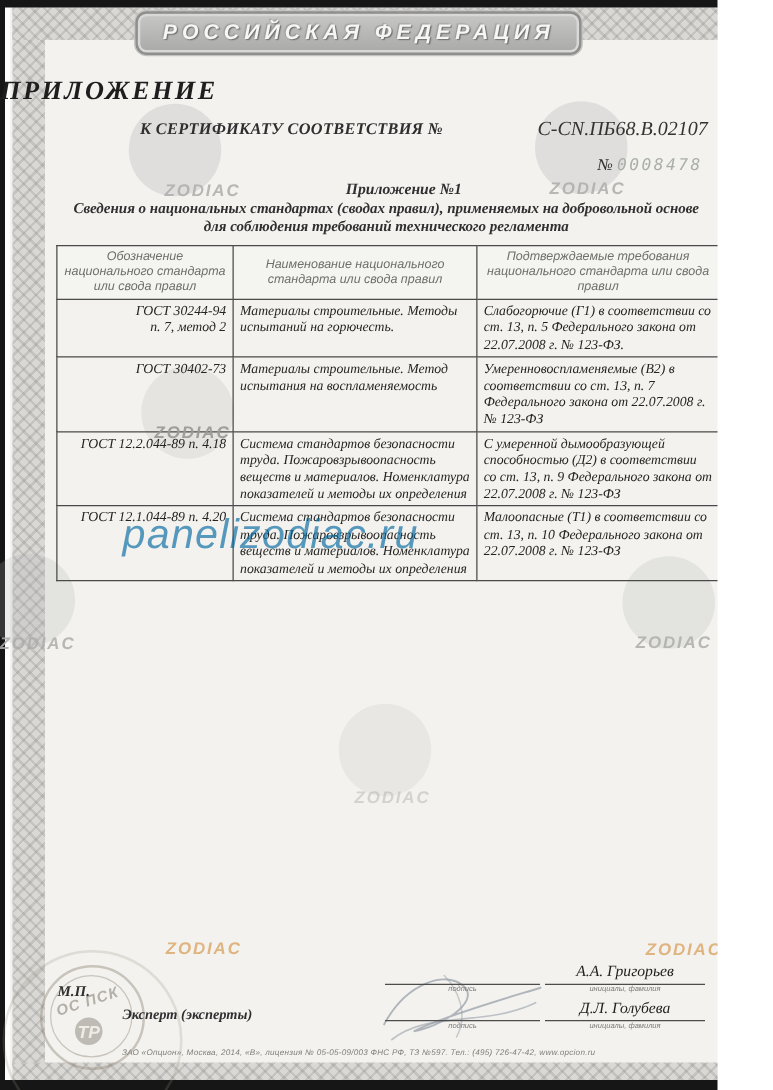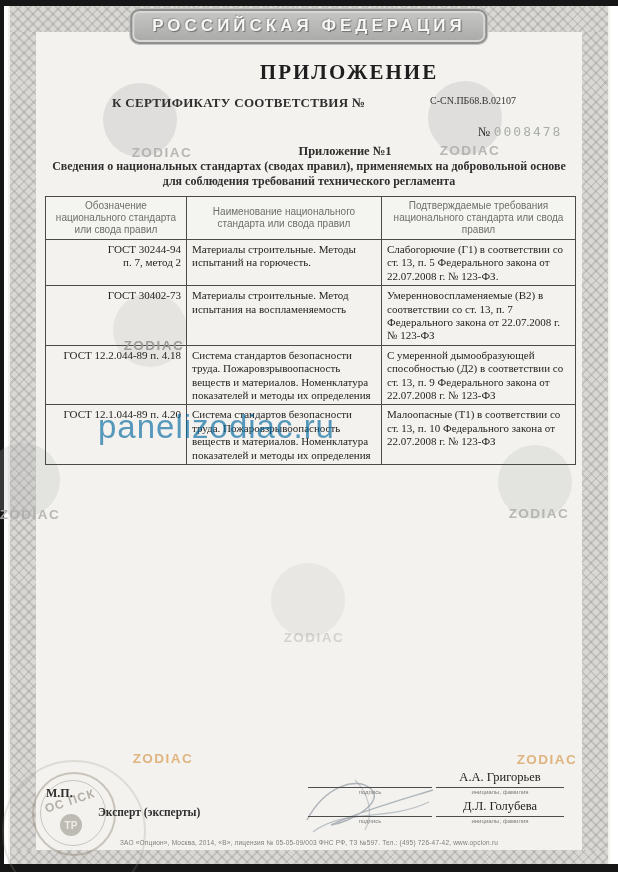--- a/index.html
+++ b/index.html
@@ -1,17 +1,17 @@
 <!DOCTYPE html>
 <html style="--ink: #2f2f2f; --table_border: #4a4a4a; --watermark_gray: #adadab; --watermark_orange: #d89a50; --number_stamp: #a9aea8;"><head>
 <meta charset="utf-8">
 <style>
   html,body { margin:0; padding:0; background:#ffffff; }
-  .page { position:relative; width:618px; height:872px; background:#ffffff; overflow:hidden;
-          font-family:"Liberation Serif", serif; color:var(--ink,#2f2f2f); }
+  .page { position:relative; width:574px; height:872px; background:#ffffff; overflow:hidden;
+          font-family:"Liberation Serif", serif; color:var(--ink,#2f2f2f);font-style:italic; }
 
   
   .bar-top    { position:absolute; left:0; top:0; width:618px; height:6px; background:#161616; }
   .bar-bottom { position:absolute; left:0; top:864px; width:618px; height:8px; background:#161616; }
   .line-left  { position:absolute; left:0; top:0; width:4px; height:872px; background:#161616; }
 
   .inner-bg { position:absolute; left:8px; top:6px; width:602px; height:858px; background:#f3f2ef; }
   .strip { position:absolute; background-color:#d9d8d5;
            background-image:
              repeating-linear-gradient(45deg, rgba(120,120,118,.22) 0 2px, transparent 2px 7px),
@@ -23,24 +23,24 @@
 
   
   .banner { position:absolute; left:50%; transform:translateX(-50%); top:9px;
             padding:5px 20px 6px; background:linear-gradient(180deg,#c7c7c5,#a9a9a7);
             border:2px solid #8f8f8d; border-radius:9px;
             box-shadow: inset 0 0 0 2px #d8d8d6, 0 0 0 1px #c2c2c0;
             font-family:"Liberation Sans", sans-serif; font-weight:bold; font-size:17px;
             letter-spacing:4px; color:#f6f6f4;
             text-shadow:1px 1px 1px #6e6e6c, -1px -1px 1px #9c9c9a; white-space:nowrap; }
 
-  .doc-title { position:absolute; left:0; top:60px; width:100%; text-align:center;
-               font-weight:bold; font-size:21px; letter-spacing:2px; color:#1e1e1e;margin-left:40px; }
+  .doc-title { position:absolute; left:0; top:60px; width:100%; text-align:left;
+               font-weight:bold; font-size:21px; letter-spacing:2px; color:#1e1e1e; }
   .cert-label  { position:absolute; left:112px; top:95px; font-weight:bold; font-size:13px; letter-spacing:.3px; }
-  .cert-number { position:absolute; left:430px; top:95px; font-size:10px; color:#333331; }
+  .cert-number { position:absolute; left:430px; top:95px; font-size:16px; color:#333331; }
   .cert-type   { position:absolute; left:38px; top:116px; width:460px; text-align:center;
                  font-weight:bold; font-size:12px; }
   .form-line   { position:absolute; left:478px; top:124px; font-size:13px; }
   .form-digits { font-family:"DejaVu Sans Mono", monospace; letter-spacing:2px;
                  color:var(--number_stamp,#a9aea8); }
 
   .annex-title { position:absolute; left:0; top:144px; width:100%; text-align:center;
                  font-weight:bold; font-size:12.5px;padding-left:36px; }
   .annex-desc  { position:absolute; left:49px; top:159px; width:520px; text-align:center;
                  font-weight:bold; font-size:12px; line-height:1.22; }
@@ -69,21 +69,21 @@
   
   .stamp-ring { position:absolute; border-radius:50%; border:2px solid rgba(150,140,124,.45); }
   .ring-outer { left:32px; top:772px; width:80px; height:80px; }
   .ring-inner { left:40px; top:780px; width:64px; height:64px; border-width:1.5px; }
   .ring-big   { left:2px;  top:760px; width:140px; height:140px; border-color:rgba(150,140,124,.22); }
   .stamp-text { position:absolute; left:44px; top:794px; transform:rotate(-18deg);
                 font-family:"Liberation Sans", sans-serif; font-weight:bold; font-size:12px;
                 letter-spacing:1px; color:rgba(128,120,105,.55); }
   .stamp-emblem { position:absolute; left:60px; top:814px; width:22px; height:22px; border-radius:50%;
                   background:rgba(110,105,95,.4); color:#efece6; font-family:"Liberation Sans", sans-serif;
-                  font-weight:bold; font-size:10px; display:flex; align-items:center; justify-content:center; }
+                  font-weight:bold; font-size:14px; display:flex; align-items:center; justify-content:center; }
 
   
   .mp { position:absolute; left:46px; top:786px; font-weight:bold; font-size:12px; }
   .head-role { position:absolute; left:90px; top:757px; width:220px; text-align:center;
                font-weight:bold; font-size:10.5px; line-height:1.3; white-space:pre-line; }
   .expert-role { position:absolute; left:98px; top:806px; font-weight:bold; font-size:11.5px; }
   .sig-line { position:absolute; width:124px; height:0; border-bottom:1px solid #4c4c4a; }
   .sig-line.l1 { left:308px; top:787px; } .sig-line.l2 { left:308px; top:816px; }
   .name-line { position:absolute; width:128px; height:0; border-bottom:1px solid #4c4c4a; }
   .name-line.n1 { left:436px; top:787px; } .name-line.n2 { left:436px; top:816px; }

